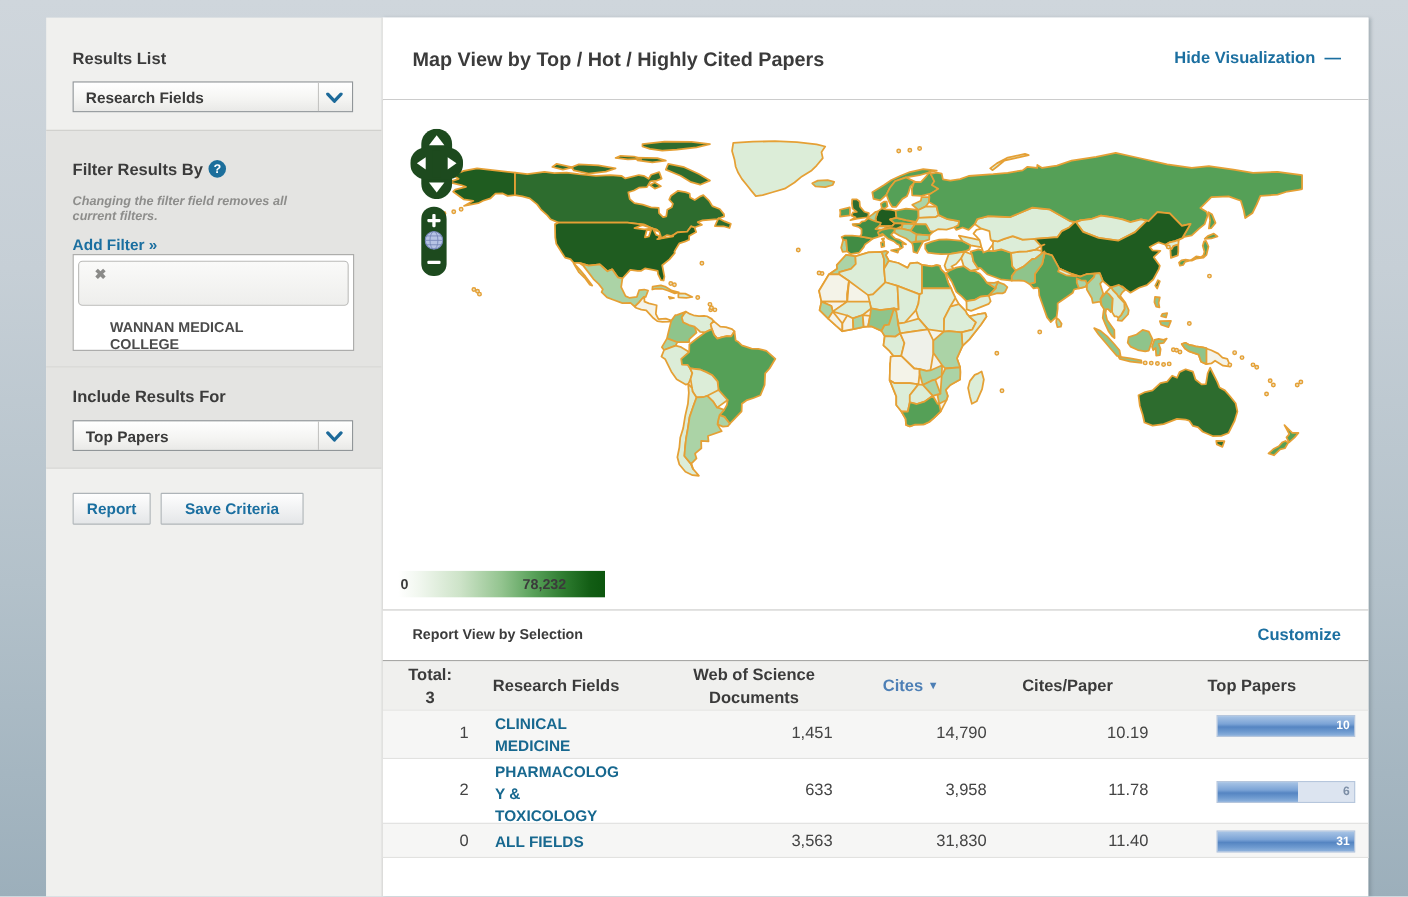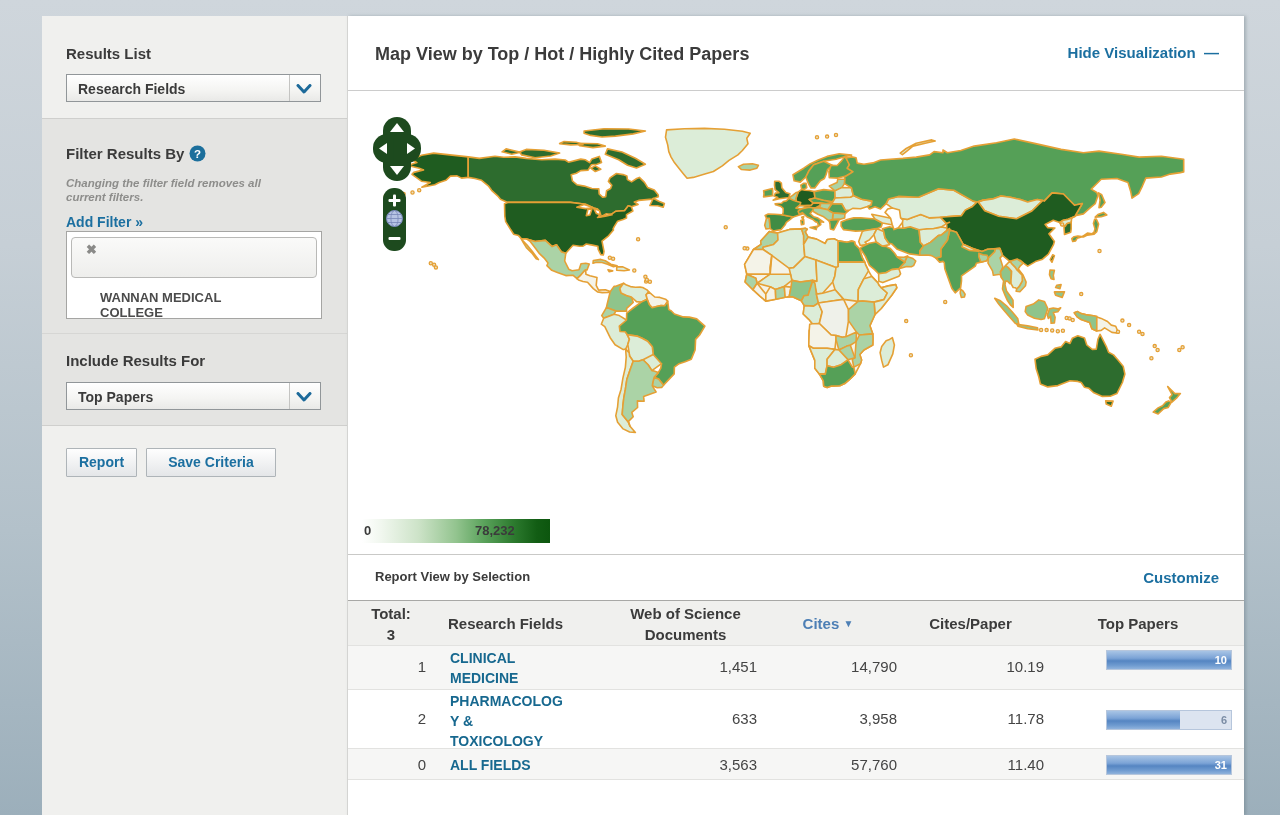--- a/index.html
+++ b/index.html
@@ -354,20 +354,20 @@
     <div class="cell num" style="left:616px; top:20px; width:80px;">11.78</div>
     <div class="bar" style="top:20px;">
         <div class="fill" style="width:73px;"></div>
         <span class="v" style="color:#7b8da5;">6</span>
       </div>
   </div>
   <div class="row" style="top:732px; height:32px; background:#f6f6f5; border-bottom:1px solid #e2e2e0;">
     <div class="cell num" style="left:38px; top:7px; width:40px;">0</div>
     <div class="cell" style="left:102px; top:6px;"><a class="tbl" href="#a">ALL FIELDS</a></div>
     <div class="cell num" style="left:329px; top:7px; width:80px;">3,563</div>
-    <div class="cell num" style="left:469px; top:7px; width:80px;">57,760</div>
+    <div class="cell num" style="left:469px; top:7px; width:80px;">31,830</div>
     <div class="cell num" style="left:616px; top:7px; width:80px;">11.40</div>
     <div class="bar" style="top:6px;">
         <div class="fill" style="width:124px;"></div>
         <span class="v">31</span>
       </div>
   </div>
 </div>
 
 </body></html>

